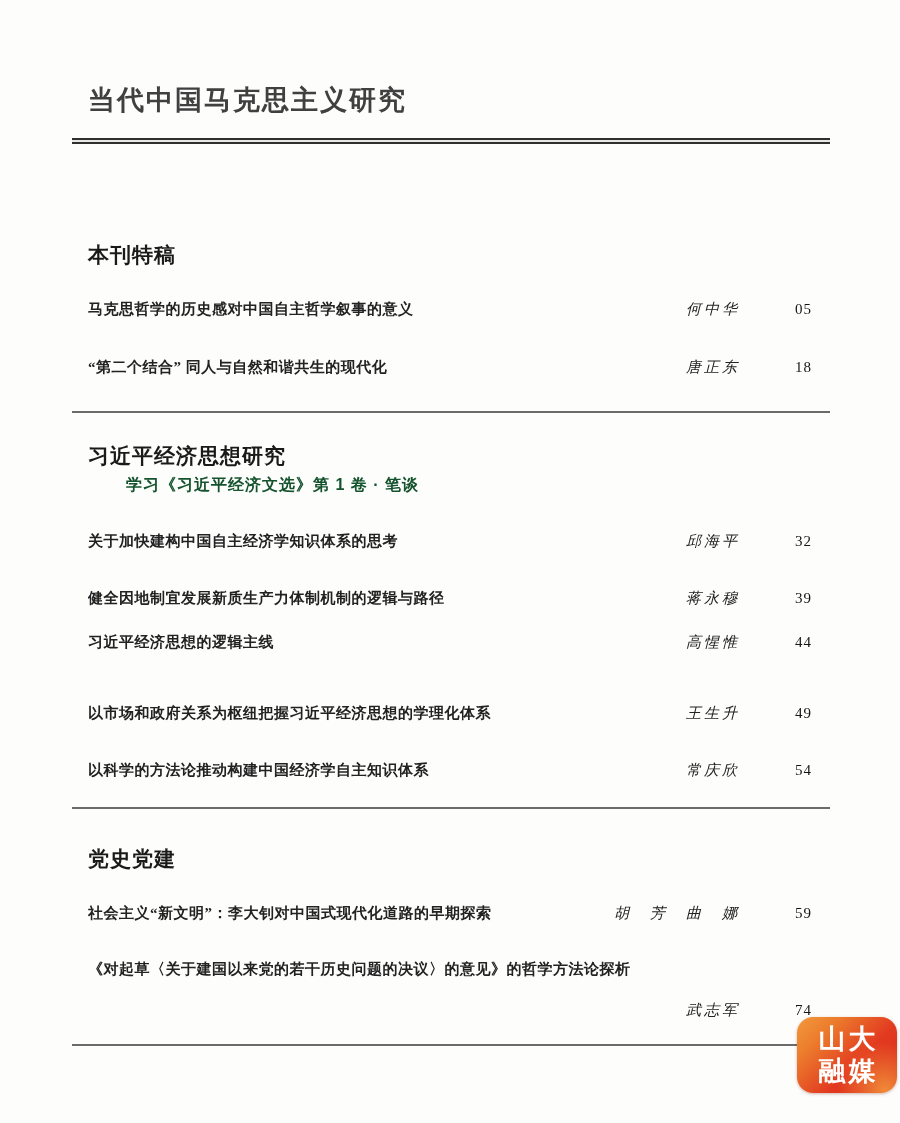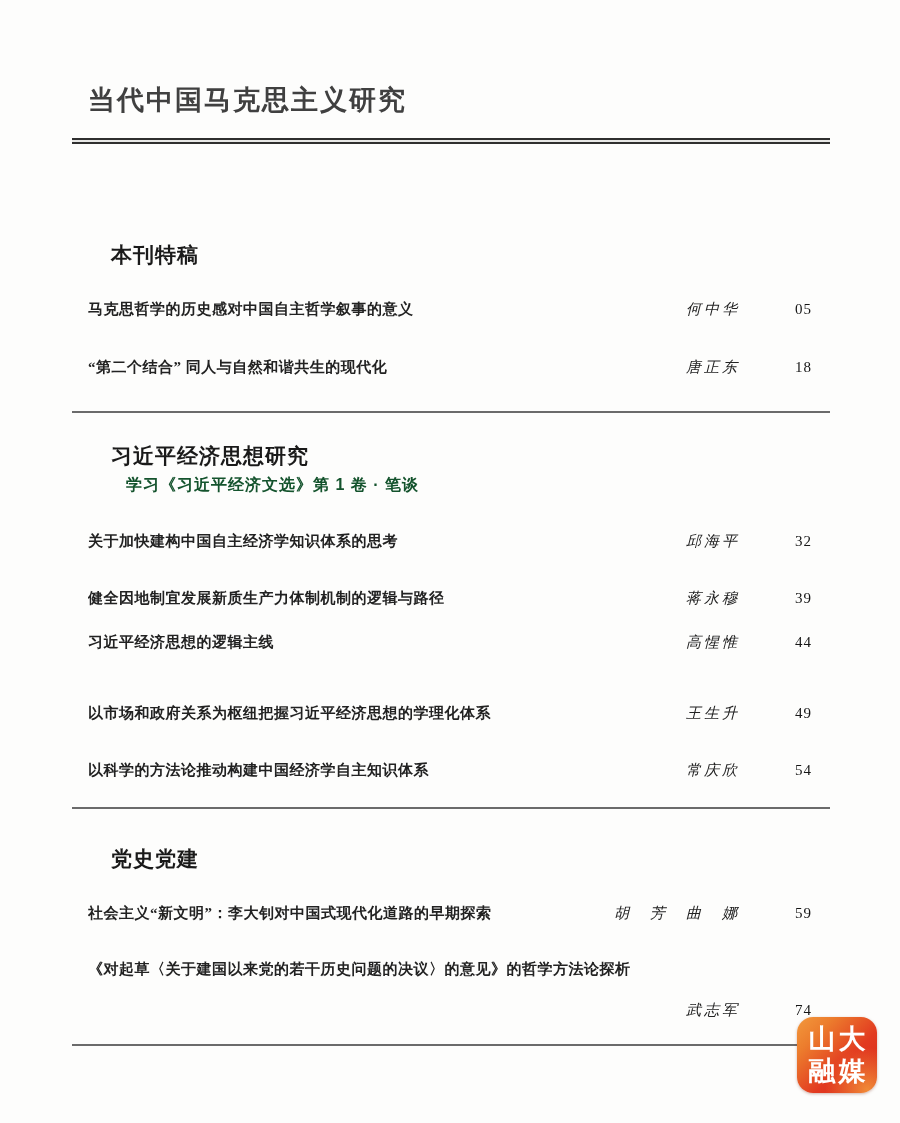--- a/index.html
+++ b/index.html
@@ -35,21 +35,20 @@
   .rule-2 { top: 411px; }
   .rule-3 { top: 807px; }
   .rule-4 { top: 1044px; width: 742px; }
 
   .section-heading {
     position: absolute; left: 88px;
     font-size: 21px; font-weight: bold;
     letter-spacing: 1px;
     font-family: "Liberation Sans", "DejaVu Sans", sans-serif;
     color: #1a1a1a;
-    margin-left: 23px;
   }
   .sec0-heading { top: 241px; }
   .sec1-heading { top: 442px; }
   .sec2-heading { top: 845px; }
   .section-subheading {
     position: absolute; left: 126px; top: 475px;
     font-size: 16px; font-weight: bold;
     letter-spacing: 1px;
     font-family: "Liberation Sans", "DejaVu Sans", sans-serif;
     color: #14532d;
@@ -86,21 +85,21 @@
   .r4 { top: 587px; }
   .r5 { top: 631px; }
   .r6 { top: 702px; }
   .r7 { top: 759px; }
   .r8 { top: 902px; }
   .r9 { top: 958px; }
   .r9b { top: 999px; justify-content: flex-end; }
 
   .logo {
     position: absolute; left: 797px; top: 1017px;
-    width: 80px; height: 76px;
+    width: 100px; height: 76px;
     border-radius: 16px;
     background:
       radial-gradient(circle at 88% 96%, rgba(243,148,58,0.9), rgba(243,148,58,0) 42%),
       linear-gradient(135deg, #f2993c 0%, #ec7c2d 24%, #e23a20 60%, #d8271b 100%);
     display: flex; flex-direction: column;
     align-items: center; justify-content: center;
     box-shadow: 0 1px 3px rgba(120,40,20,0.35);
   }
   .logo-line {
     color: #ffffff;

